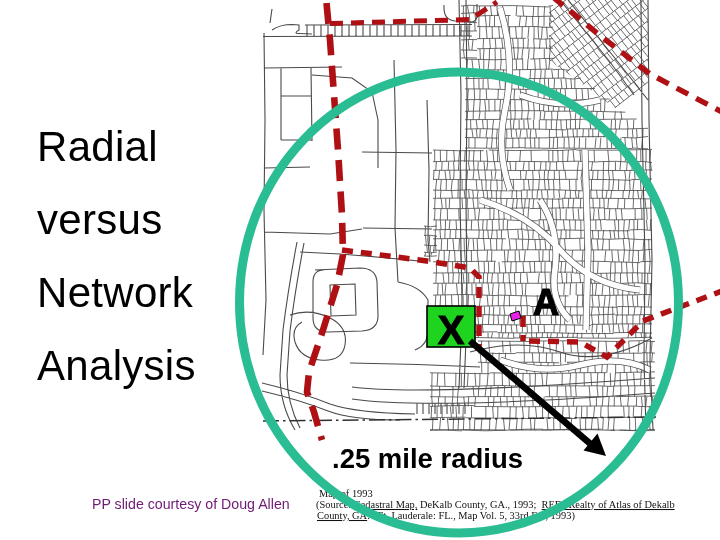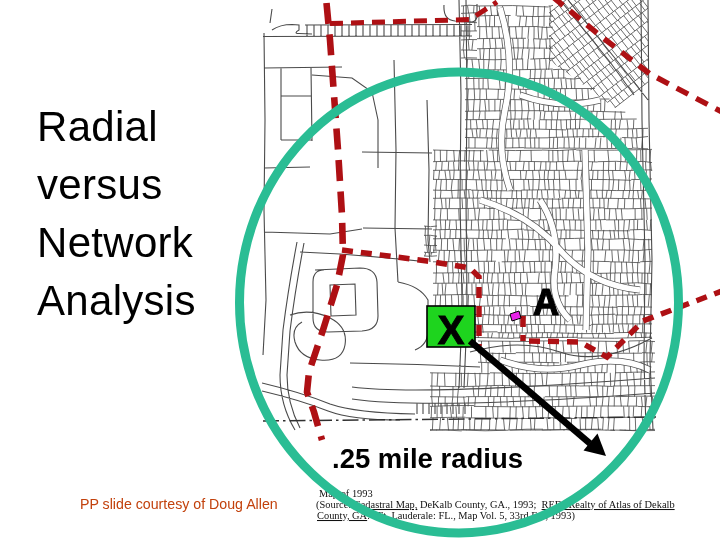--- a/index.html
+++ b/index.html
@@ -1,17 +1,17 @@
 <!DOCTYPE html>
 <html><head><meta charset="utf-8">
 <style>
 html,body{margin:0;padding:0;background:#fff;width:720px;height:540px;overflow:hidden}
 #page{position:relative;width:720px;height:540px;font-family:"Liberation Sans",sans-serif}
-#title{position:absolute;left:37px;top:98px;font-size:42px;line-height:58px;color:#000;letter-spacing:0.3px}
-#credit{position:absolute;left:80px;top:496px;font-size:14.2px;color:#c2410c}
+#title{position:absolute;left:37px;top:110px;font-size:42px;line-height:73px;color:#000;letter-spacing:0.3px}
+#credit{position:absolute;left:92px;top:496px;font-size:14.2px;color:#701a75}
 svg{position:absolute;left:0;top:0}
 </style></head>
 <body>
 <div id="page">
 <svg width="720" height="540" viewBox="0 0 720 540">
   <defs>
         <clipPath id="mapclip">
           <rect x="262" y="0" width="394" height="446"></rect>
         </clipPath>
         <clipPath id="diagclip">

